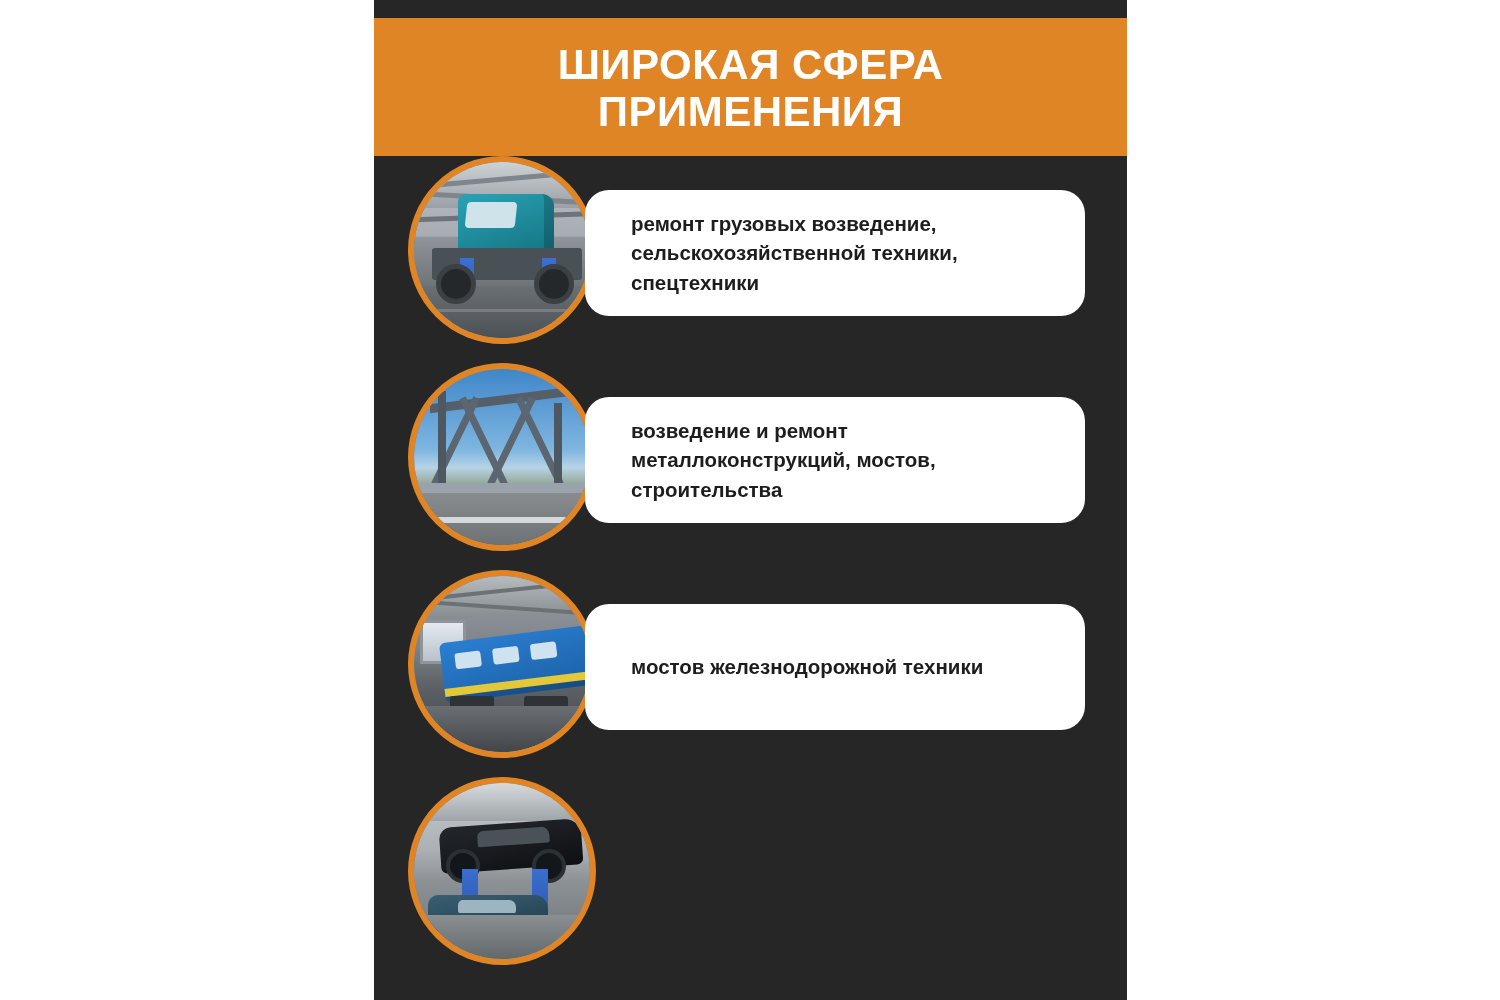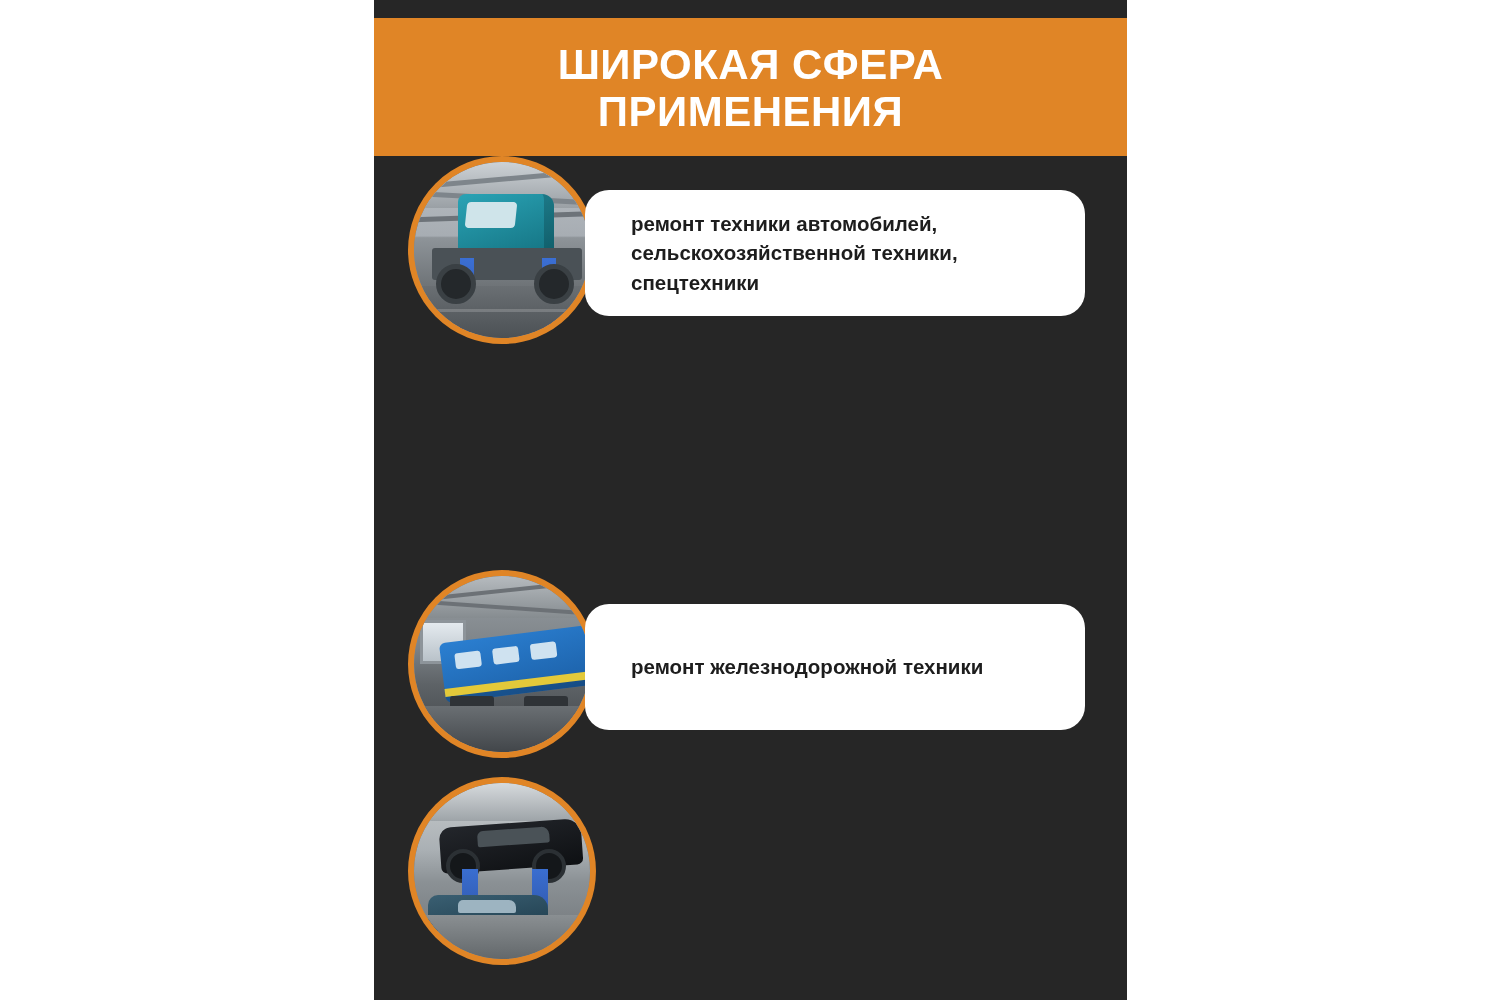--- a/index.html
+++ b/index.html
@@ -316,24 +316,45 @@
               <div class="post p1"></div>
               <div class="post p2"></div>
               <div class="floor"></div>
               <div class="floorline"></div>
               <div class="wheel w1"></div>
               <div class="wheel w2"></div>
             </div>
           </div>
         </div>
         <div class="pill">
-          <div class="pill-text">ремонт техники автомобилей, сельскохозяйственной техники, спецтехники</div>
+          <div class="pill-text">ремонт грузовых возведение, сельскохозяйственной техники, спецтехники</div>
         </div>
       </div>
 
+      <div class="item item-2">
+        <div class="thumb">
+          <div class="thumb-inner">
+            <div class="ill2">
+              <div class="truss"></div>
+              <div class="diag d1"></div>
+              <div class="diag d2"></div>
+              <div class="diag d3"></div>
+              <div class="diag d4"></div>
+              <div class="vert v1"></div>
+              <div class="vert v2"></div>
+              <div class="road"></div>
+              <div class="rail"></div>
+              <div class="curb"></div>
+            </div>
+          </div>
+        </div>
+        <div class="pill">
+          <div class="pill-text">возведение и ремонт металлоконструкций, мостов, строительства</div>
+        </div>
+      </div>
 
       <div class="item item-3">
         <div class="thumb">
           <div class="thumb-inner">
             <div class="ill3">
               <div class="roof"></div>
               <div class="rbeam rb1"></div>
               <div class="rbeam rb2"></div>
               <div class="window-wall"></div>
               <div class="car">
@@ -342,21 +363,21 @@
                 <div class="car-win cw3"></div>
                 <div class="stripe"></div>
               </div>
               <div class="bogie bg1"></div>
               <div class="bogie bg2"></div>
               <div class="floor3"></div>
             </div>
           </div>
         </div>
         <div class="pill">
-          <div class="pill-text">ремонт железнодорожной техники</div>
+          <div class="pill-text">мостов железнодорожной техники</div>
         </div>
       </div>
 
       <div class="item item-4">
         <div class="thumb">
           <div class="thumb-inner">
             <div class="ill4">
               <div class="ceil4"></div>
               <div class="suv">
                   <div class="suv-win"></div>

